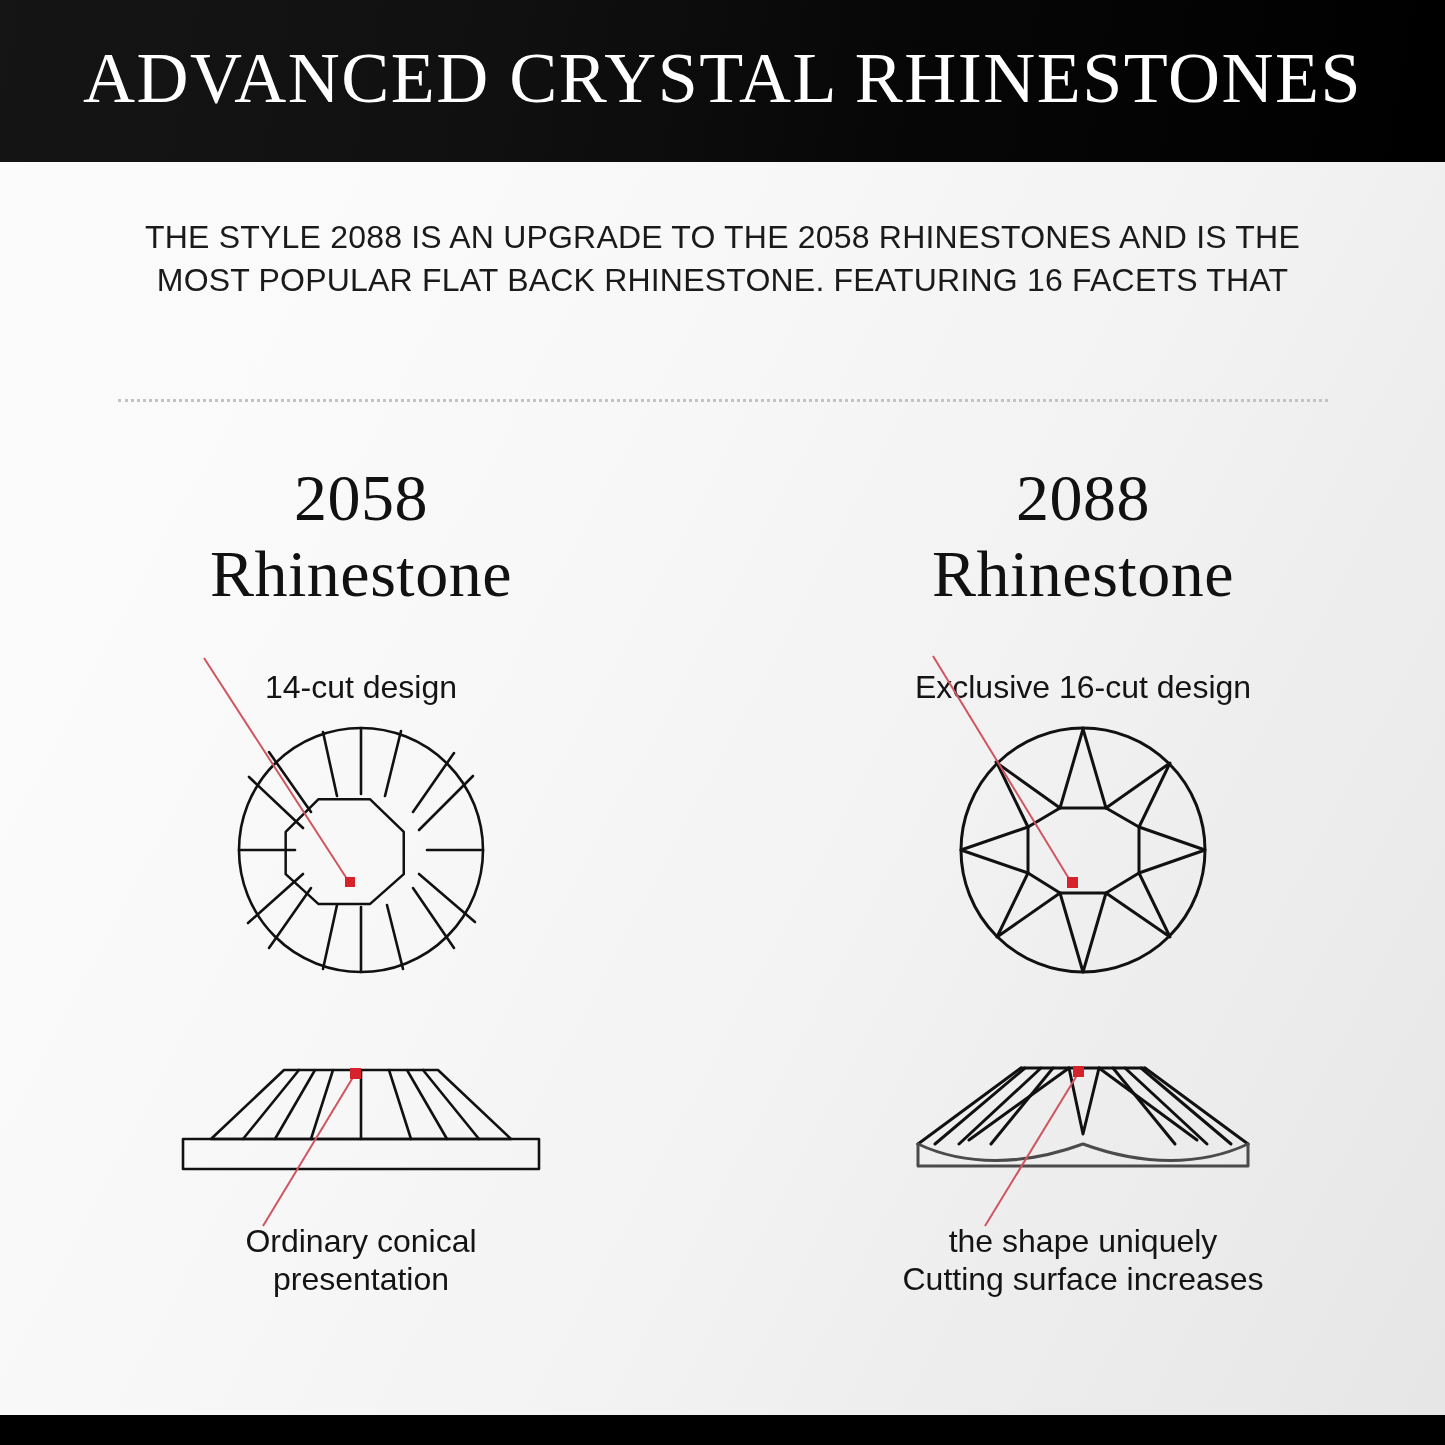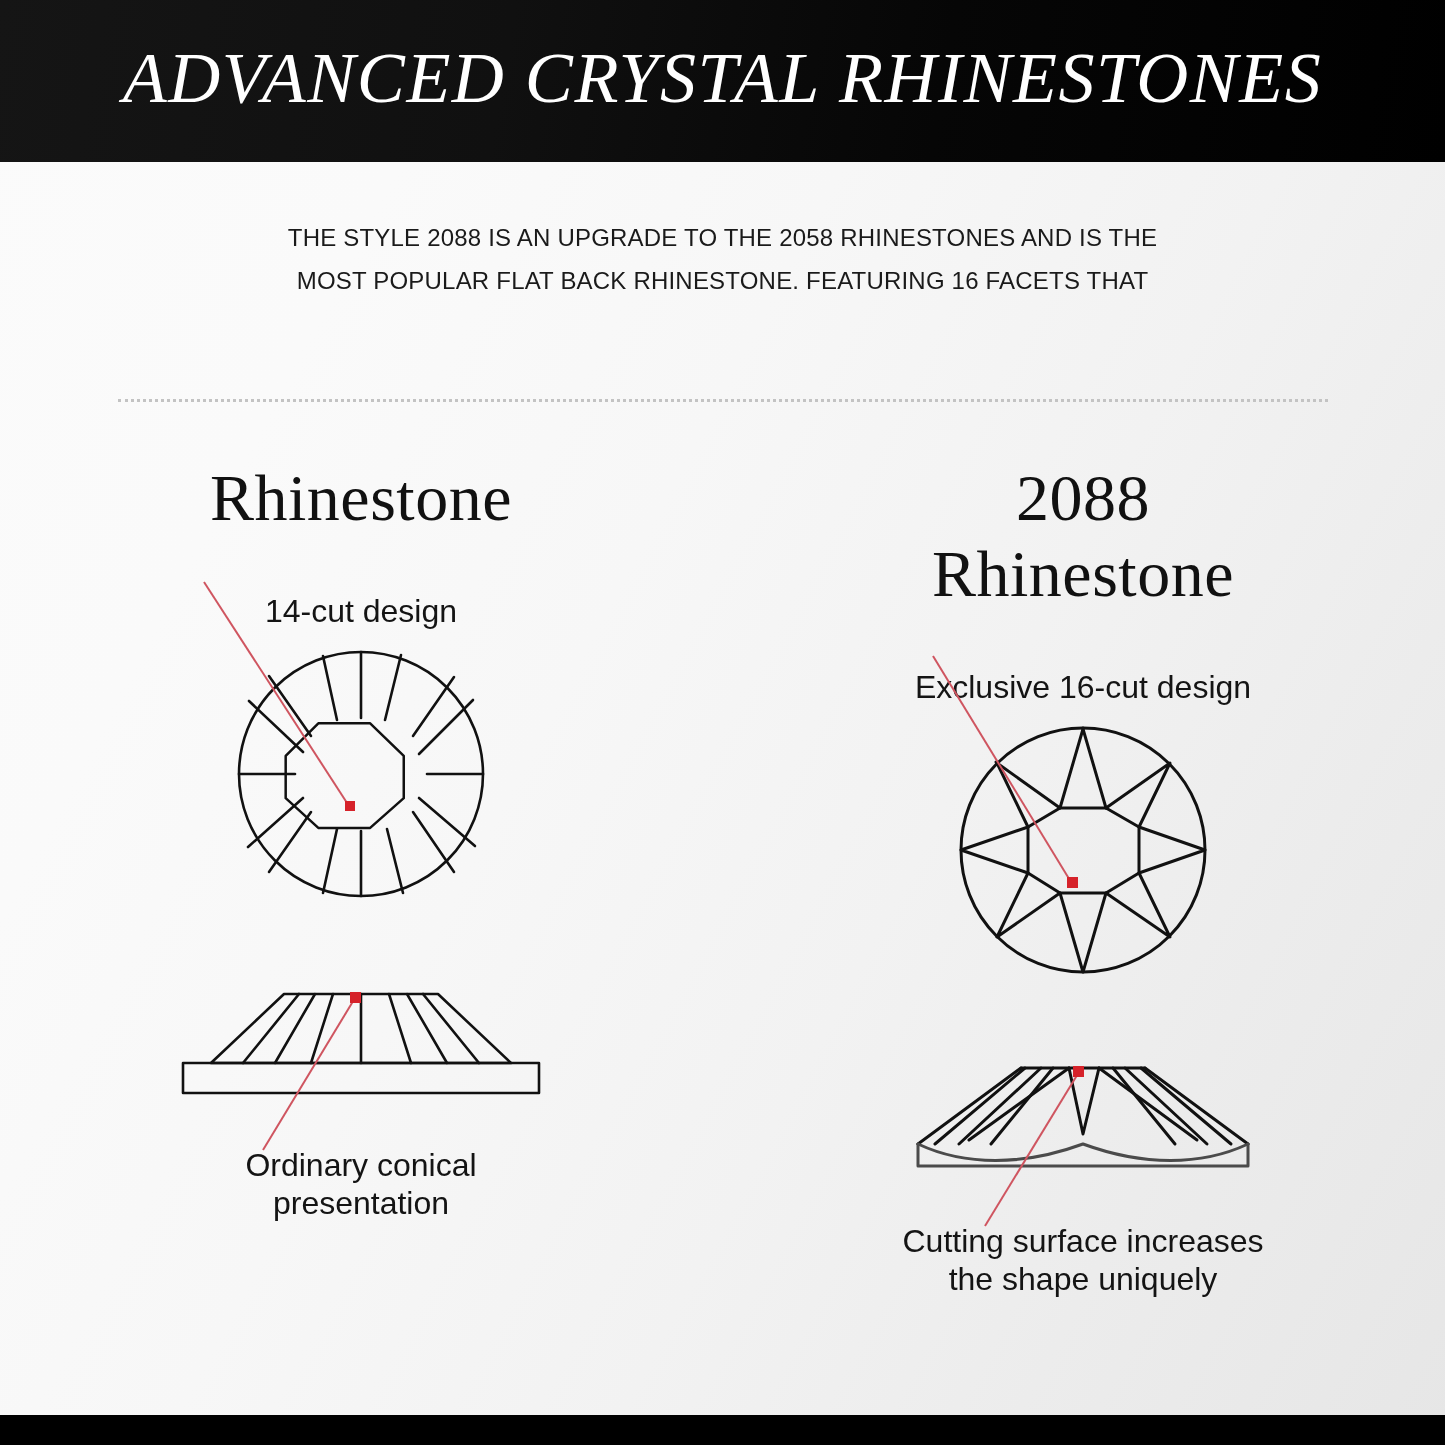--- a/index.html
+++ b/index.html
@@ -33,21 +33,20 @@
     position: absolute;
     top: 0;
     left: 0;
     width: 1445px;
     height: 162px;
     background: linear-gradient(100deg, #151515 0%, #101010 35%, #060606 65%, #000000 100%);
     display: flex;
     align-items: center;
     justify-content: center;
     box-sizing: border-box;
-    font-style: italic;
   }
   .header-title {
     color: #ffffff;
     font-family: "Liberation Serif", serif;
     font-size: 72px;
     font-weight: 400;
     letter-spacing: 1.5px;
     line-height: 1;
     white-space: nowrap;
     text-align: center;
@@ -56,21 +55,21 @@
 
   
   .intro {
     position: absolute;
     top: 216px;
     left: 72px;
     width: 1301px;
     text-align: center;
     color: #1a1a1a;
     font-family: "Liberation Sans", sans-serif;
-    font-size: 24px;
+    font-size: 32px;
     line-height: 43px;
     letter-spacing: 0.2px;
   }
   .intro-line { display: block; white-space: nowrap; }
 
   
   .divider {
     position: absolute;
     top: 399px;
     left: 118px;
@@ -164,20 +163,21 @@
     <span class="intro-line">MOST POPULAR FLAT BACK RHINESTONE. FEATURING 16 FACETS THAT</span>
   </div>
 
   <div class="divider"></div>
 
   <div class="columns">
 
     <div class="col">
 
       <div class="col-title">
+        <span class="num">2058</span>
         <span class="word">Rhinestone</span>
       </div>
 
       <div class="cut-label">14-cut design</div>
 
       <div class="diagram-top">
         <svg width="420" height="268" viewBox="0 0 420 268">
           <g fill="none" stroke="#111111" stroke-width="2.6" stroke-linejoin="round" stroke-linecap="round">
 
             <circle cx="210" cy="134" r="122"></circle>
@@ -299,21 +299,21 @@
             <line x1="268" y1="20" x2="358" y2="96"></line>
             <path d="M226,20 L324,92"></path>
             <path d="M240,20 L302,96"></path>
           </g>
           <line x1="206" y1="24" x2="112" y2="178" stroke="#cf5560" stroke-width="2"></line>
           <rect x="200" y="18" width="11" height="11" fill="#d6222a"></rect>
         </svg>
       </div>
 
       <div class="caption">
+        <span class="caption-line">the shape uniquely</span>
         <span class="caption-line">Cutting surface increases</span>
-        <span class="caption-line">the shape uniquely</span>
       </div>
     </div>
   </div>
 
   <div class="footer-band"></div>
 
 </div>
 
 </body></html>

